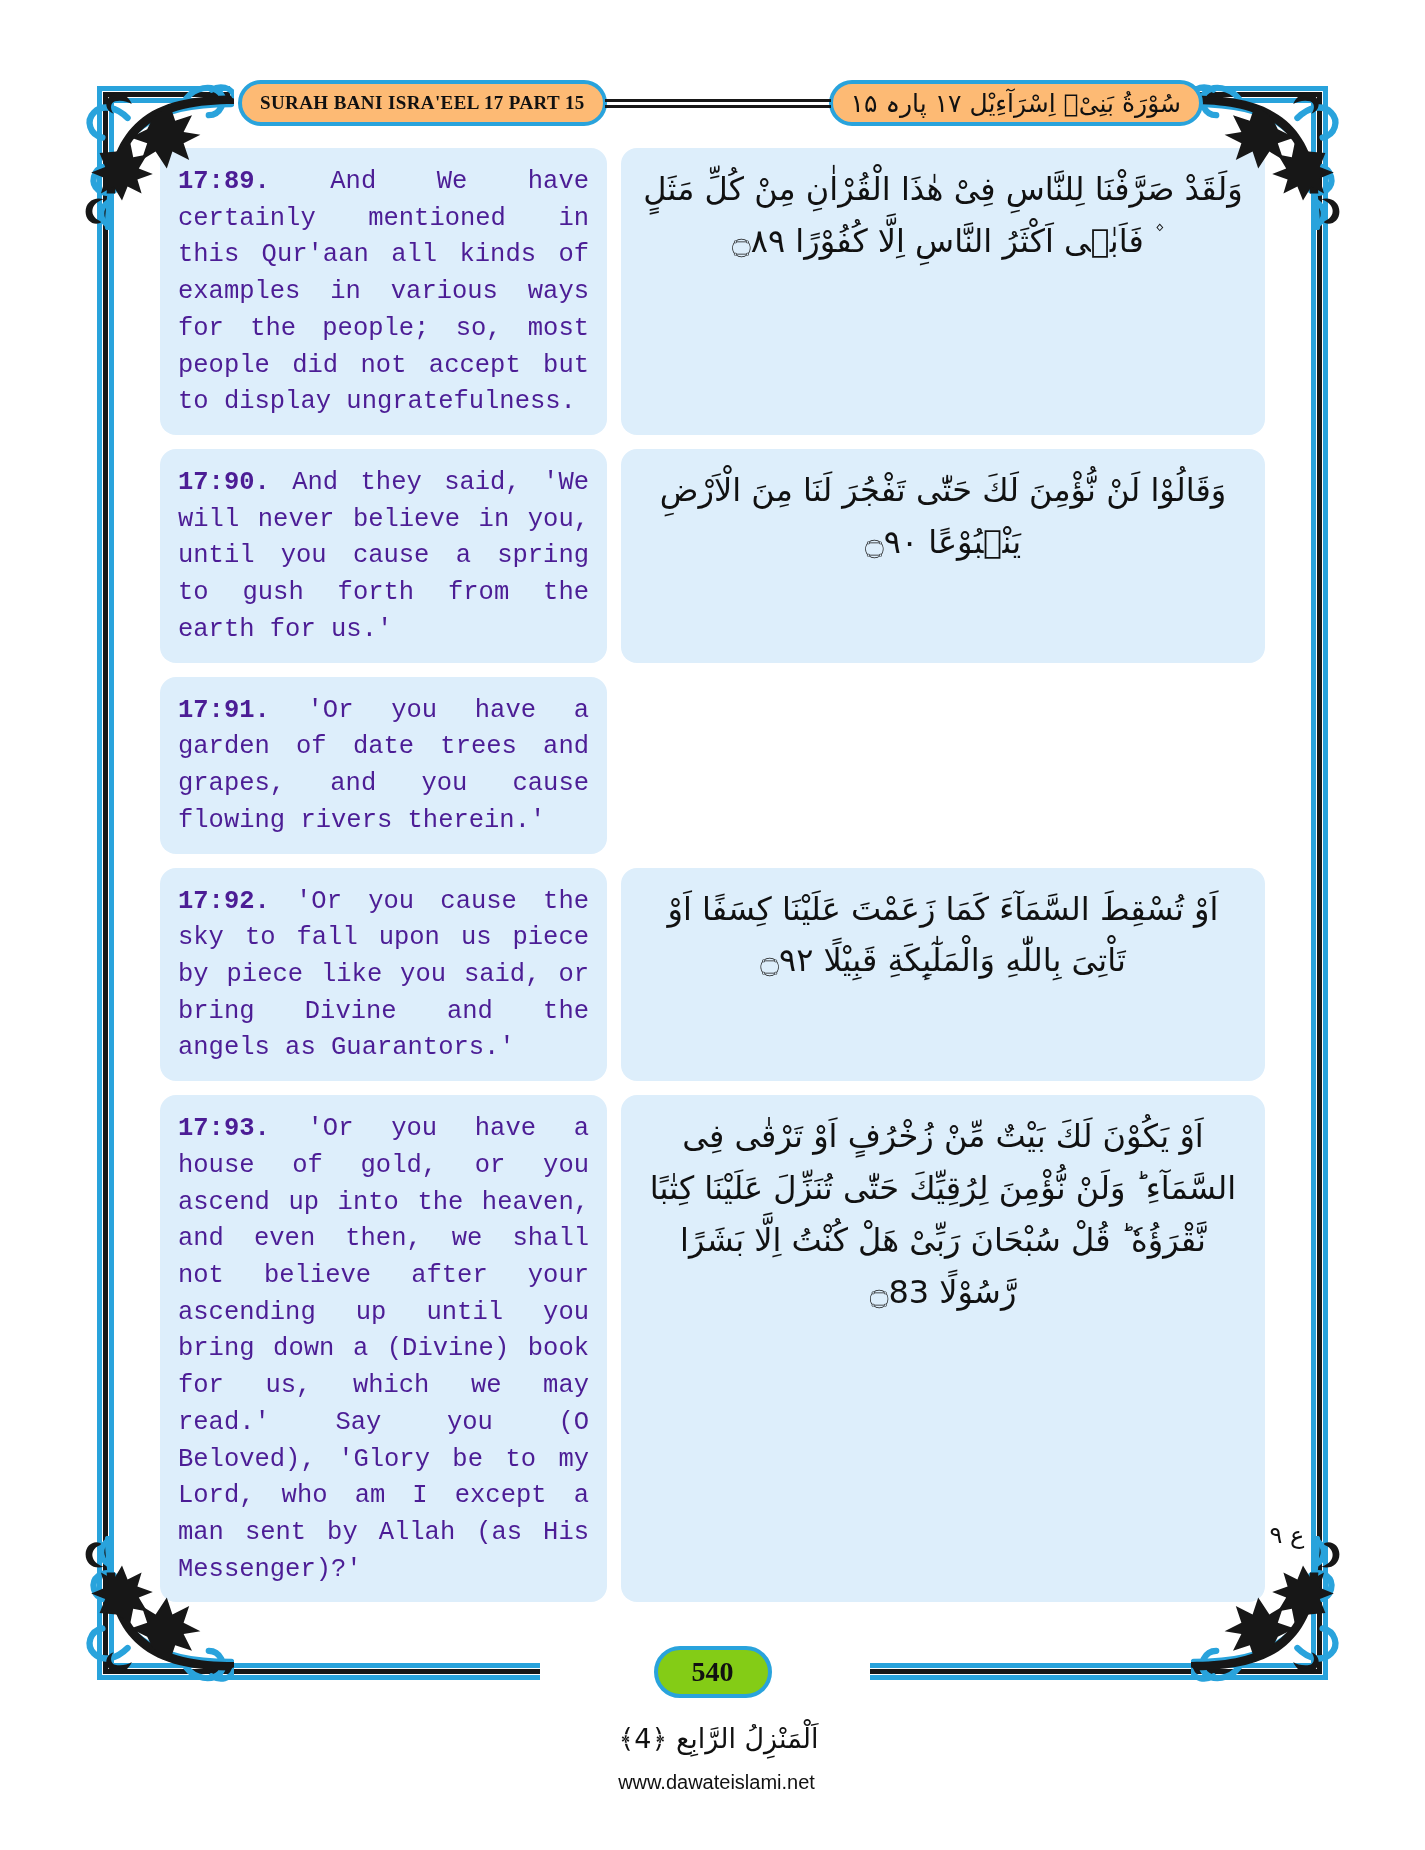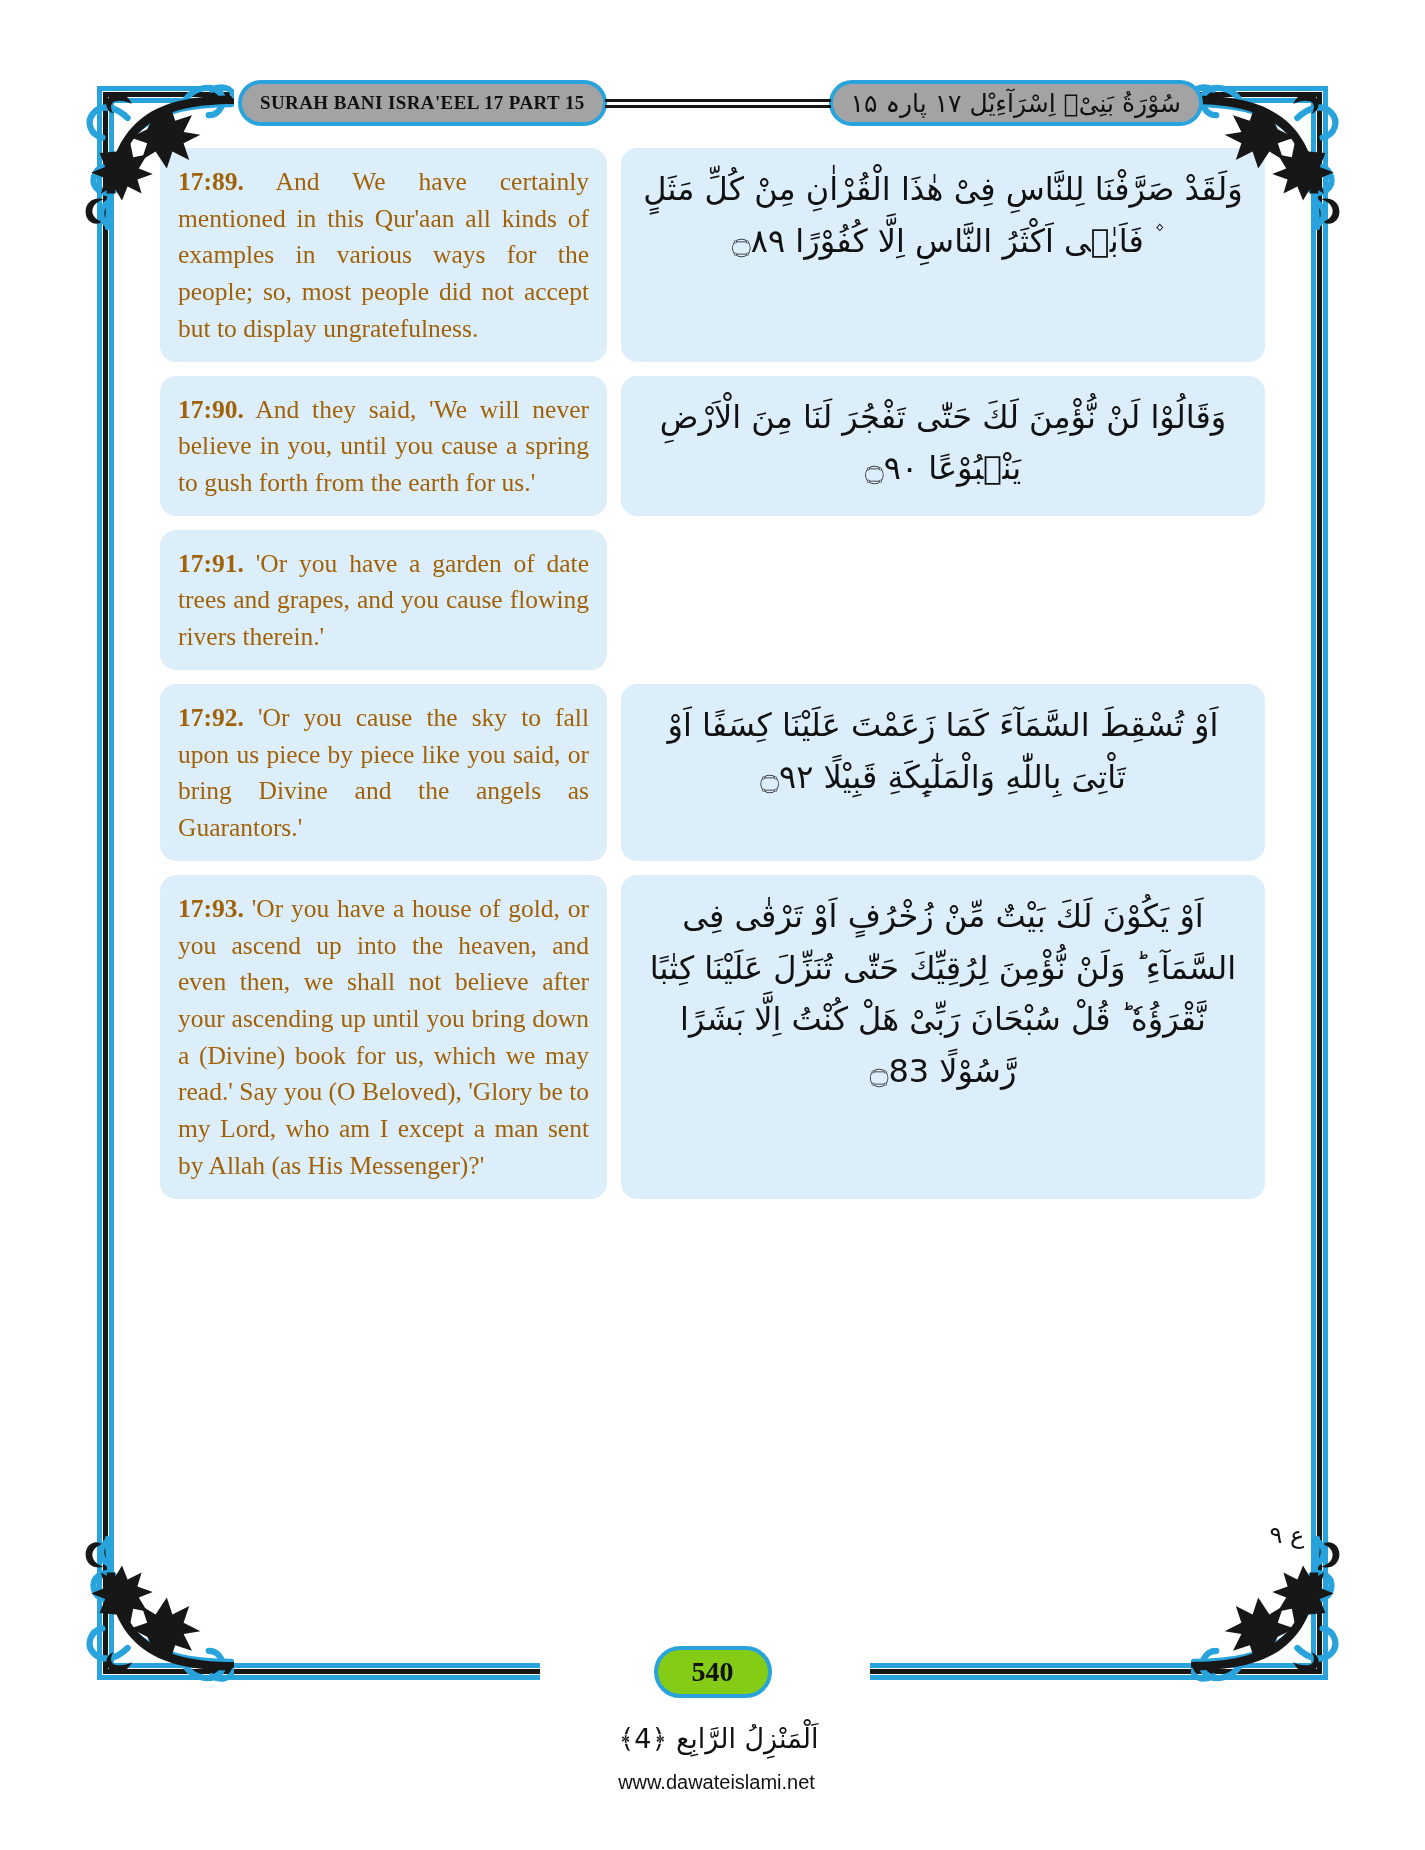--- a/index.html
+++ b/index.html
@@ -78,21 +78,21 @@
   .header-row {
     position: absolute;
     left: 110px; right: 110px;
     top: 74px;
     height: 58px;
     display: flex;
     align-items: center;
     z-index: 7;
   }
   .plaque {
-    background: #a3a3a3;
+    background: #fdba74;
     border: 4px solid #29a3dc;
     border-radius: 30px;
     height: 46px;
     display: flex;
     align-items: center;
     justify-content: center;
     box-sizing: border-box;
     padding: 0 18px;
   }
   .plaque-left { margin-left: 128px; }
@@ -148,24 +148,24 @@
     background: #ddeefb;
     border-radius: 16px;
     box-sizing: border-box;
     padding: 16px 18px 14px 18px;
   }
   .cell-en {
     width: 447px;
     flex: 0 0 447px;
     text-align: justify;
     text-justify: inter-word;
-    font-family: Liberation Serif, serif;
+    font-family: Liberation Mono, monospace;
     font-size: 25.5px;
     line-height: 1.44;
-    color: #a16207;
+    color: #4c1d95;
   }
   .cell-ar {
     flex: 1 1 auto;
     direction: rtl;
     text-align: center;
     font-family: "DejaVu Sans", sans-serif;
     font-size: 32px;
     line-height: 1.62;
     color: #111111;
     padding-top: 16px;

